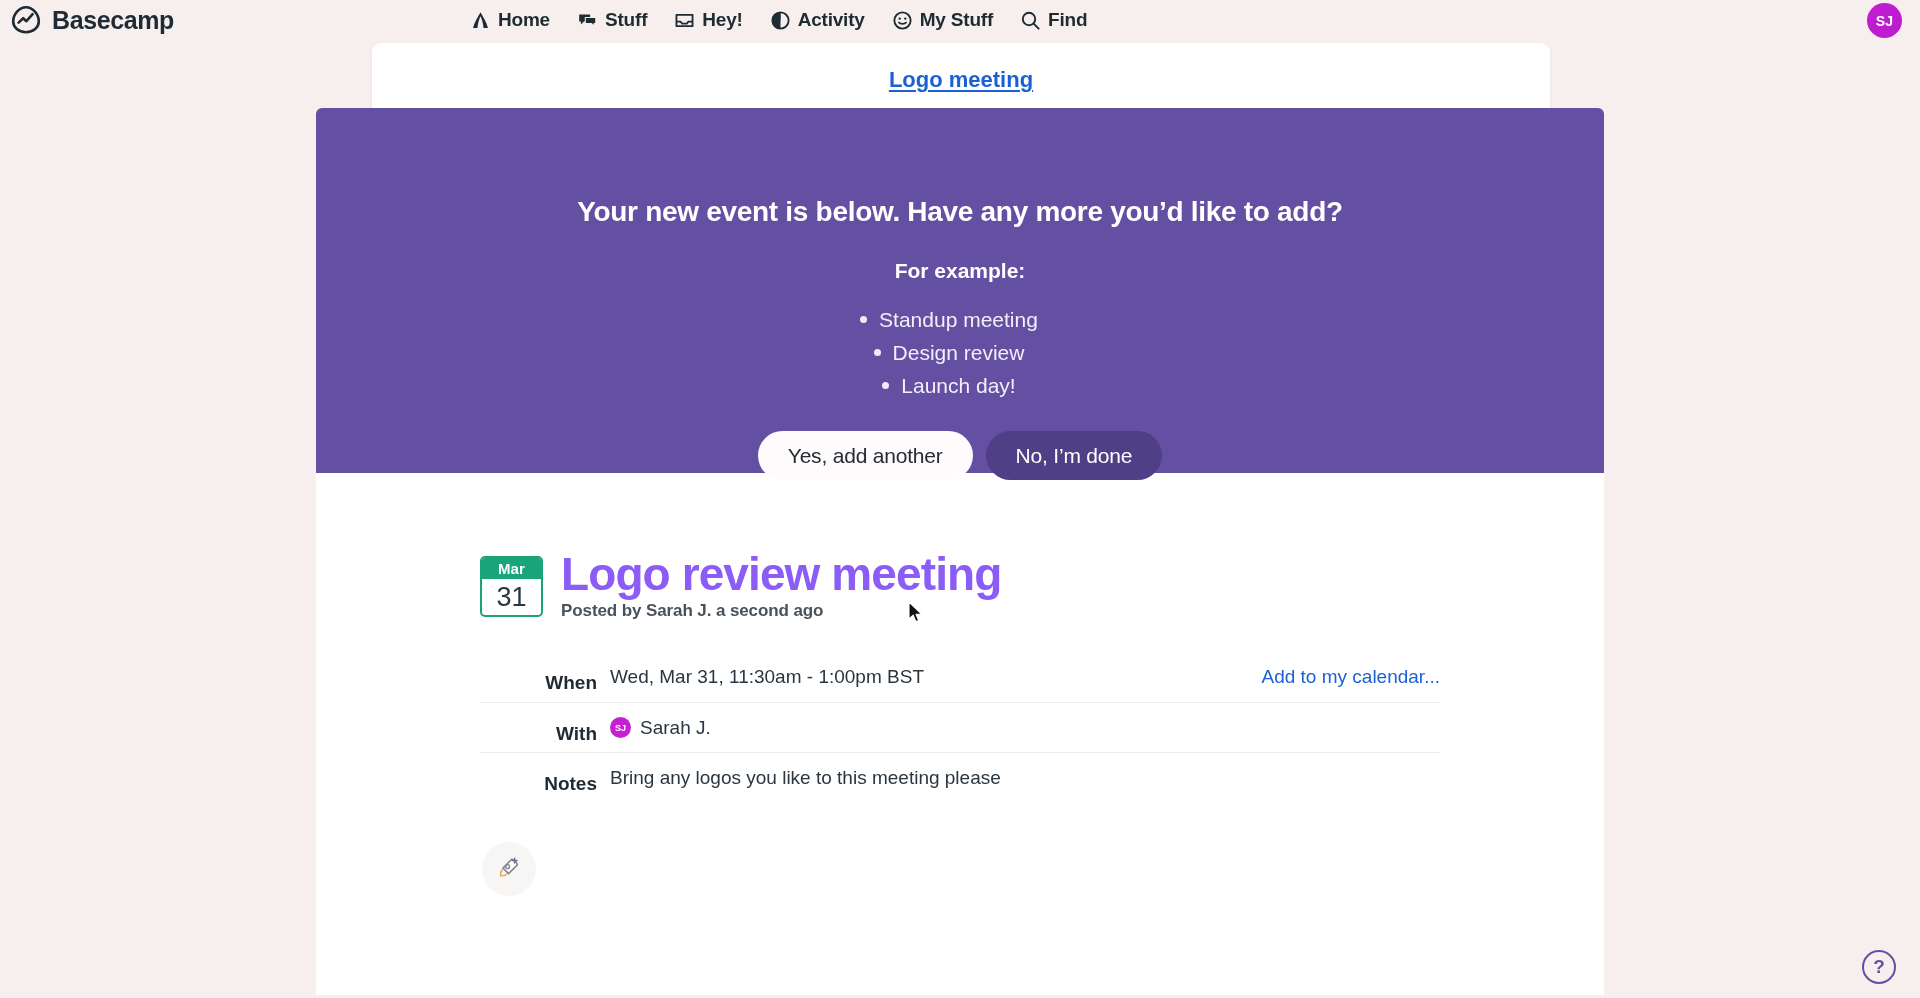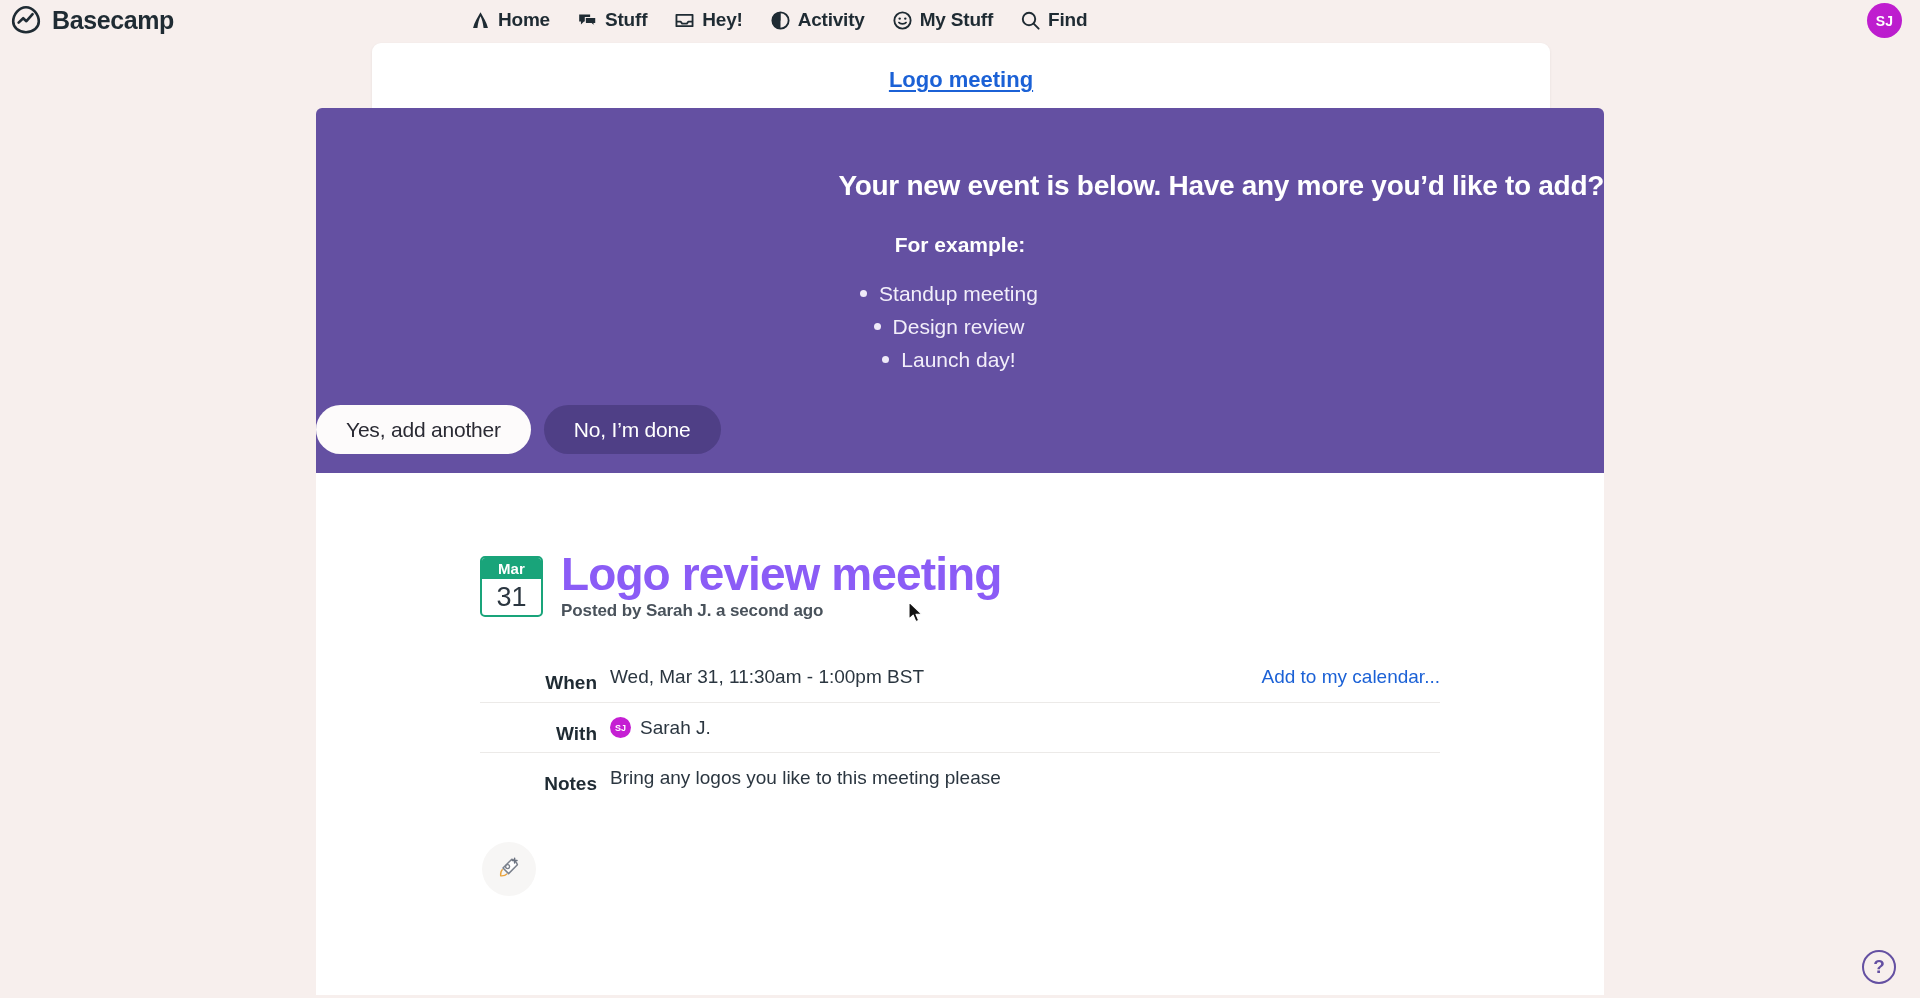--- a/index.html
+++ b/index.html
@@ -115,25 +115,24 @@
     top: 108px;
     width: 1288px;
     height: 365px;
     background: #6450a2;
     border-radius: 6px 6px 0 0;
     color: #ffffff;
     text-align: center;
     z-index: 20;
   }
   .prompt-headline {
-    margin-top: 62px;
+    margin-top: 88px;
     font-size: 28px;
     font-weight: bold;
     letter-spacing: -0.3px;
-    text-align: right;
   }
   .prompt-example-label {
     margin-top: 31px;
     font-size: 21px;
     font-weight: bold;
   }
   .prompt-list {
     list-style: none;
     margin-top: 20px;
     font-size: 21px;
@@ -149,20 +148,21 @@
     vertical-align: middle;
     margin-right: 12px;
     margin-left: -22px;
     position: relative;
     top: -2px;
   }
 
   .prompt-buttons {
     margin-top: 29px;
     display: flex;
+    justify-content: center;
     gap: 13px;
   }
   .btn {
     border: none;
     border-radius: 999px;
     font-family: "Liberation Sans", sans-serif;
     font-size: 21px;
     cursor: pointer;
     padding: 0 30px;
     height: 49px;

